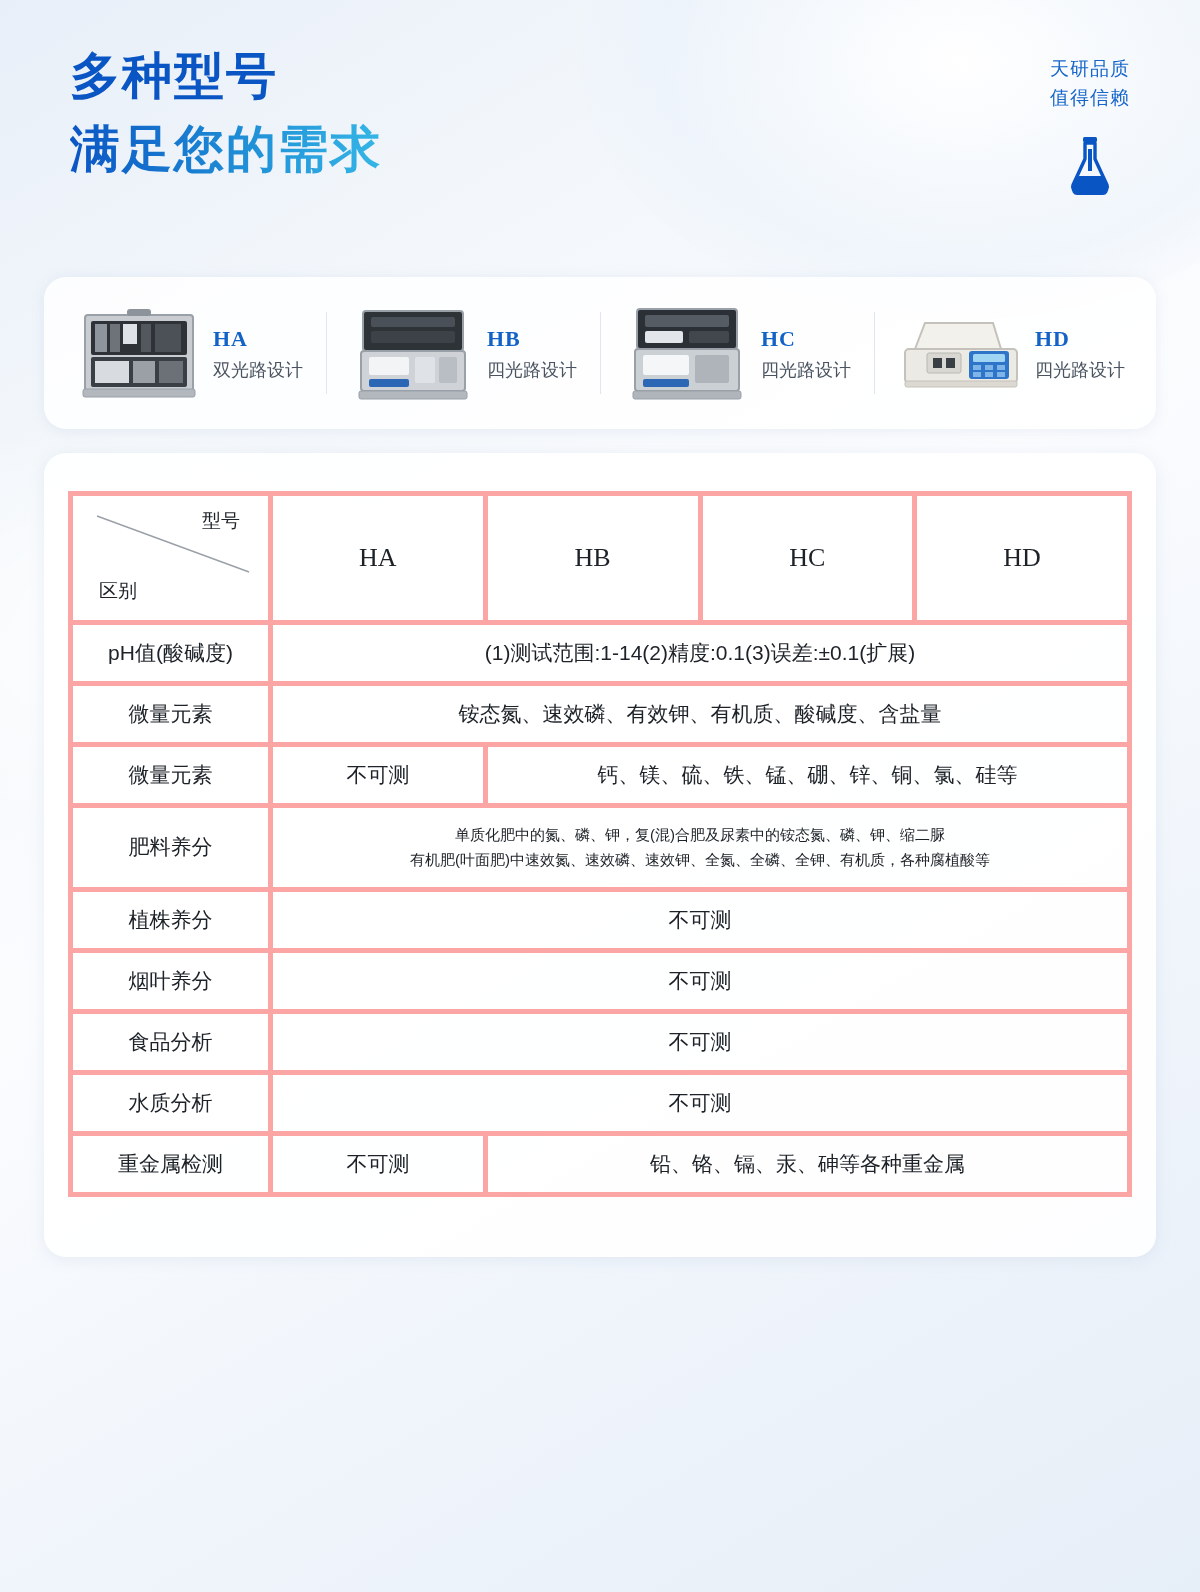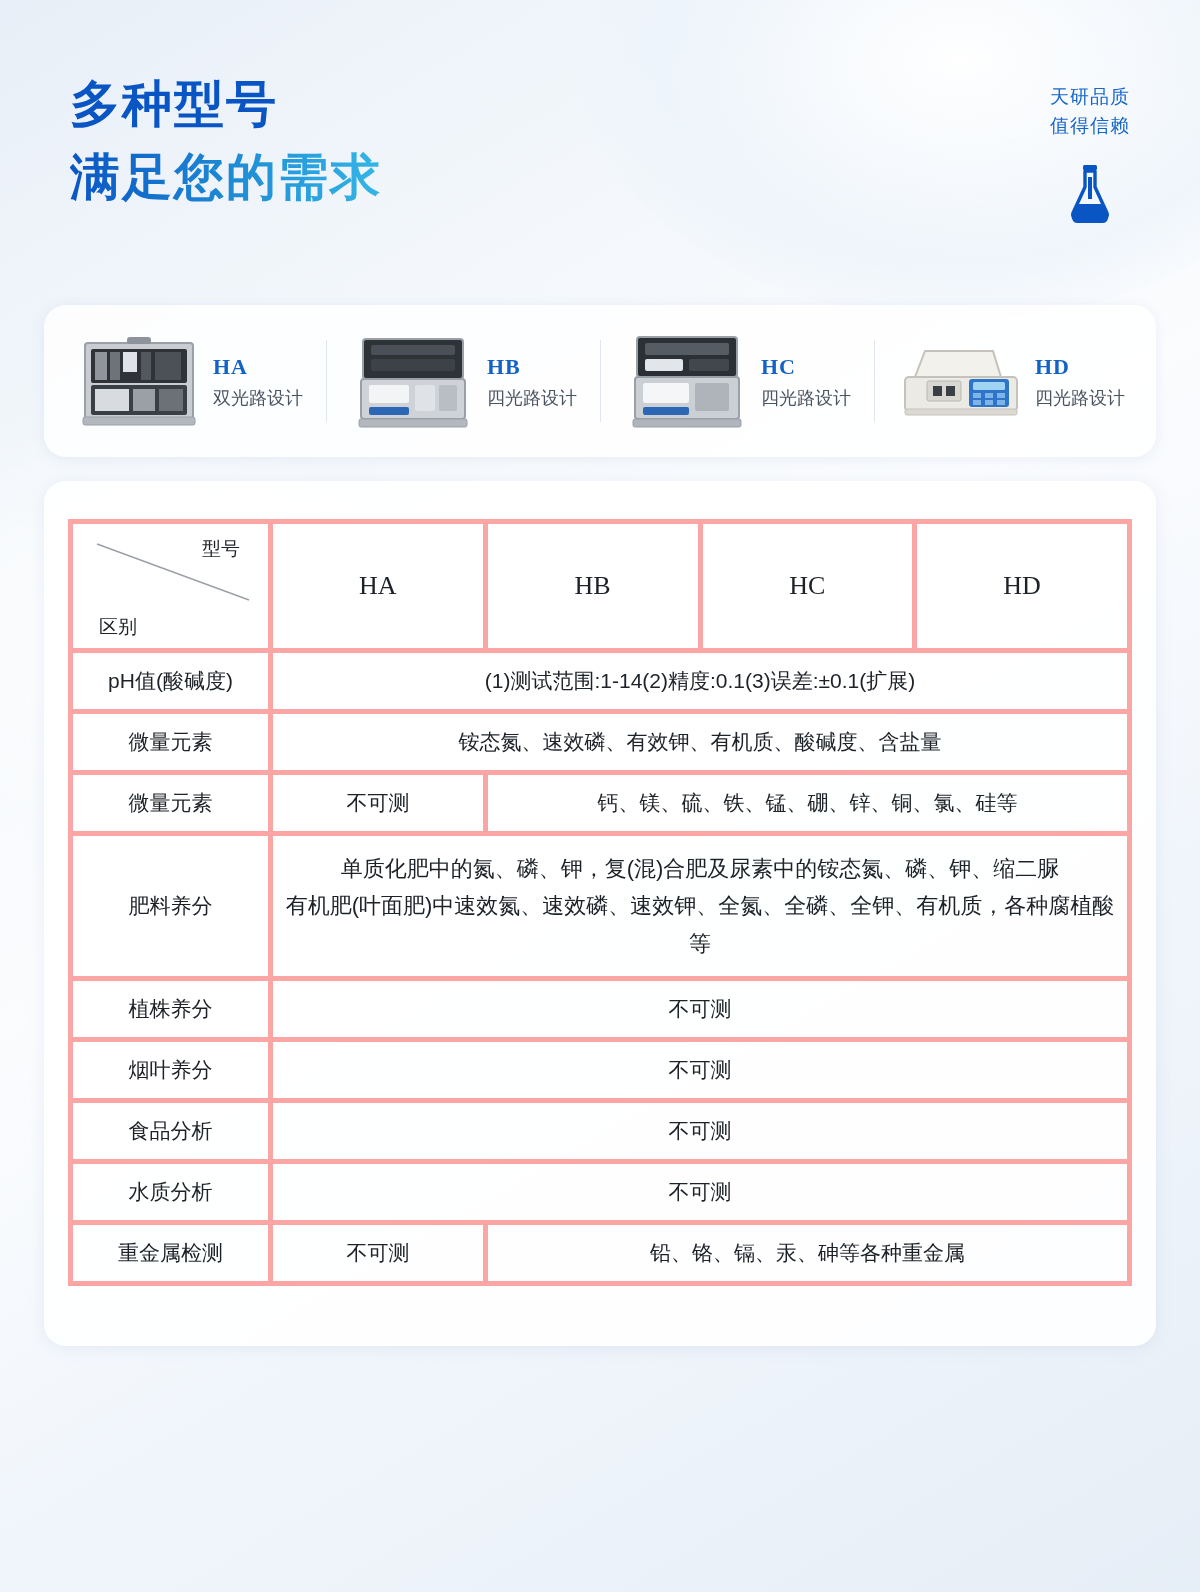--- a/index.html
+++ b/index.html
@@ -28,21 +28,21 @@
   }
   .glow-b {
     width: 620px; height: 420px;
     left: -180px; top: 420px;
     background: radial-gradient(ellipse at center, rgba(255,255,255,0.8) 0%, rgba(240,246,252,0) 72%);
   }
 
   
   .header {
     position: relative;
-    padding: 68px 70px 0 70px;
+    padding: 40px 70px 0 70px;
     display: flex;
     justify-content: space-between;
     align-items: flex-start;
     gap: 40px;
   }
   .headline {
     font-family: "DejaVu Sans", "Liberation Sans", sans-serif;
     font-weight: bold;
     font-size: 50px;
     letter-spacing: 2px;
@@ -154,25 +154,25 @@
     overflow: hidden;
   }
   .diag .slash svg { display: block; }
   .diag .t1 {
     position: absolute;
     right: 28px; top: 12px;
     font-size: 19px;
   }
   .diag .t2 {
     position: absolute;
-    left: 26px; bottom: 8px;
+    left: 26px; bottom: 16px;
     font-size: 19px;
   }
   .rowlabel { font-size: 21px; }
-  .tall { line-height: 1.7; font-size: 22px; }
+  .tall { line-height: 1.7; font-size: 15px; }
   .cell-merge { font-size: 21px; margin-top: 38px; }
   .r-fert td { padding: 10px 12px; }
 </style>
 </head>
 <body>
 
 <div class="glow glow-a"></div>
 <div class="glow glow-b"></div>
 
 <div class="header">

